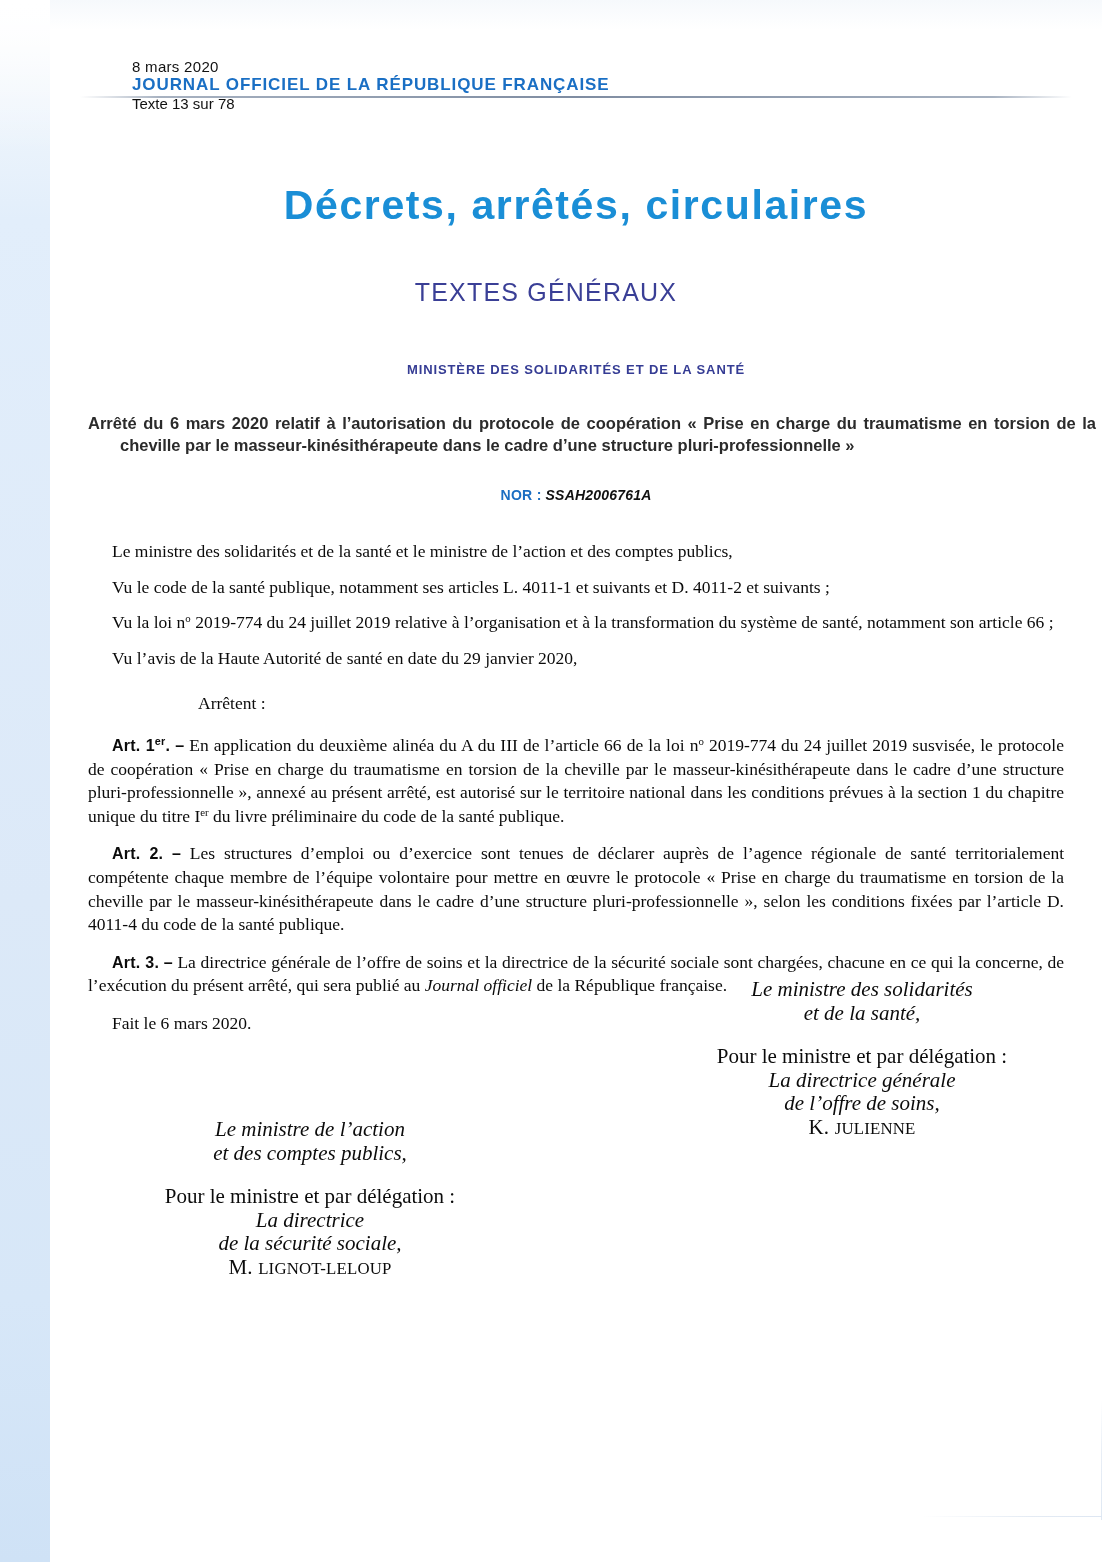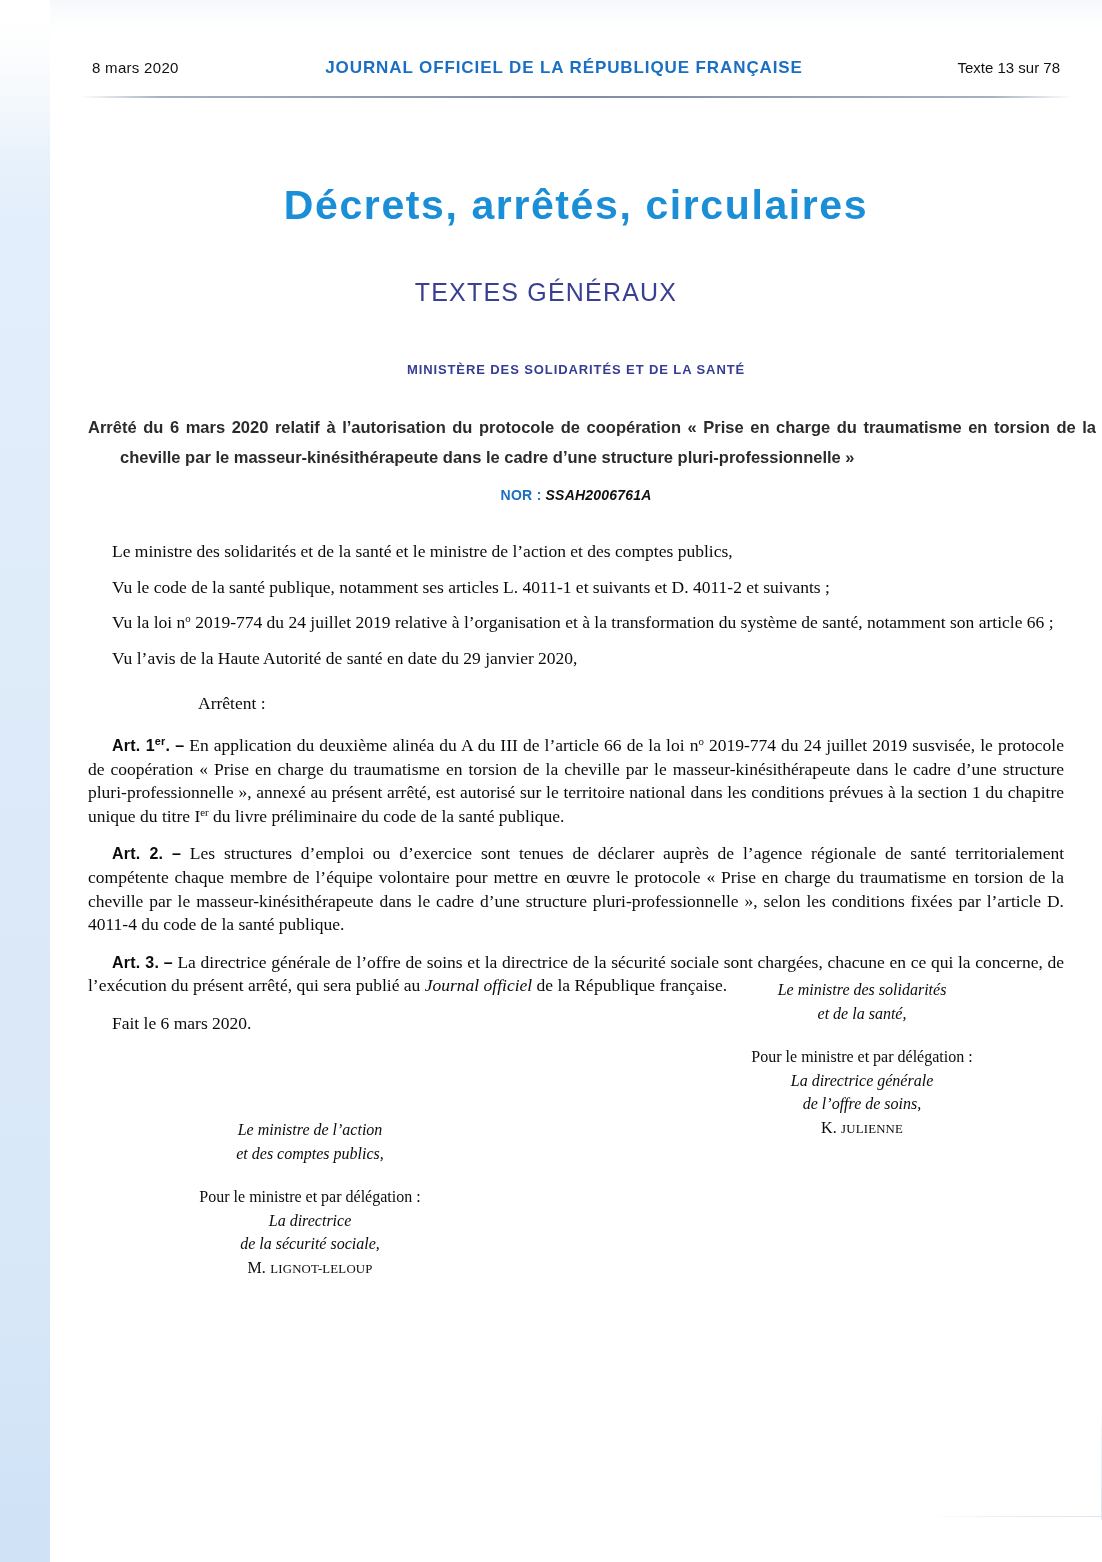--- a/index.html
+++ b/index.html
@@ -79,20 +79,21 @@
   
   .running-head {
     position: absolute;
     left: 42px;
     top: 58px;
     width: 968px;
     display: flex;
     align-items: baseline;
     justify-content: space-between;
     font-family: "Liberation Sans", "DejaVu Sans", sans-serif;
+    flex-direction: column;
   }
   .rh-date {
     font-size: 15px;
     color: #111111;
     letter-spacing: 0.3px;
     white-space: nowrap;
   }
   .rh-title {
     font-size: 17px;
     font-weight: bold;
@@ -162,21 +163,21 @@
   
   .act-title {
     position: absolute;
     left: 38px;
     top: 412px;
     width: 976px;
     font-family: "Liberation Sans", "DejaVu Sans", sans-serif;
     font-size: 16.5px;
     font-weight: bold;
     color: #2b2b2b;
-    line-height: 30px;
+    line-height: 22px;
     text-align: justify;
     text-justify: inter-word;
     text-indent: 0;
     padding-left: 32px;
   }
   .act-title .first-line {
     margin-left: -32px;
   }
 
   .nor {
@@ -242,21 +243,21 @@
     font-size: 0.62em;
     vertical-align: 0.52em;
     line-height: 0;
   }
   .ital { font-style: italic; }
 
   
   .sig {
     position: absolute;
     font-family: "Liberation Serif", "DejaVu Serif", serif;
-    font-size: 16px;
+    font-size: 21px;
     line-height: 23.5px;
     color: #0b0b0b;
     text-align: center;
   }
   .sig-right {
     left: 612px;
     top: 978px;
     width: 400px;
   }
   .sig-left {

